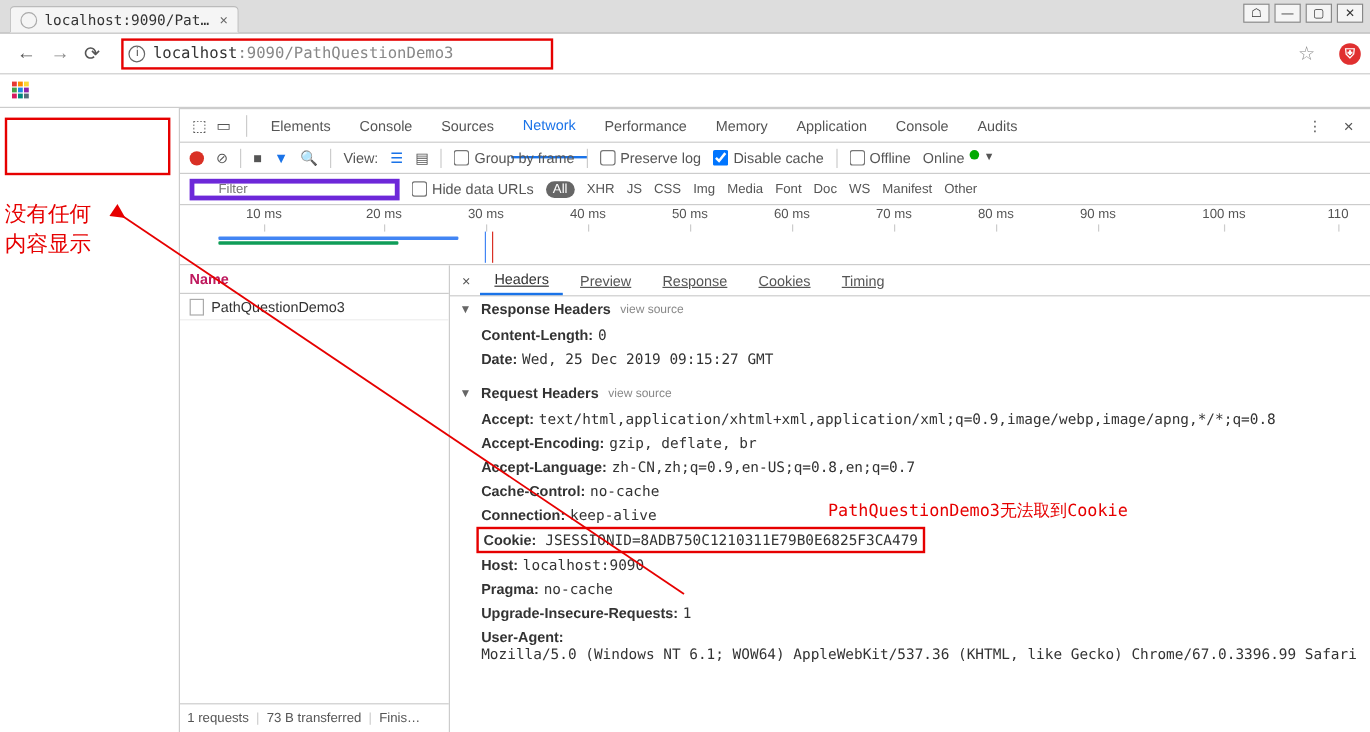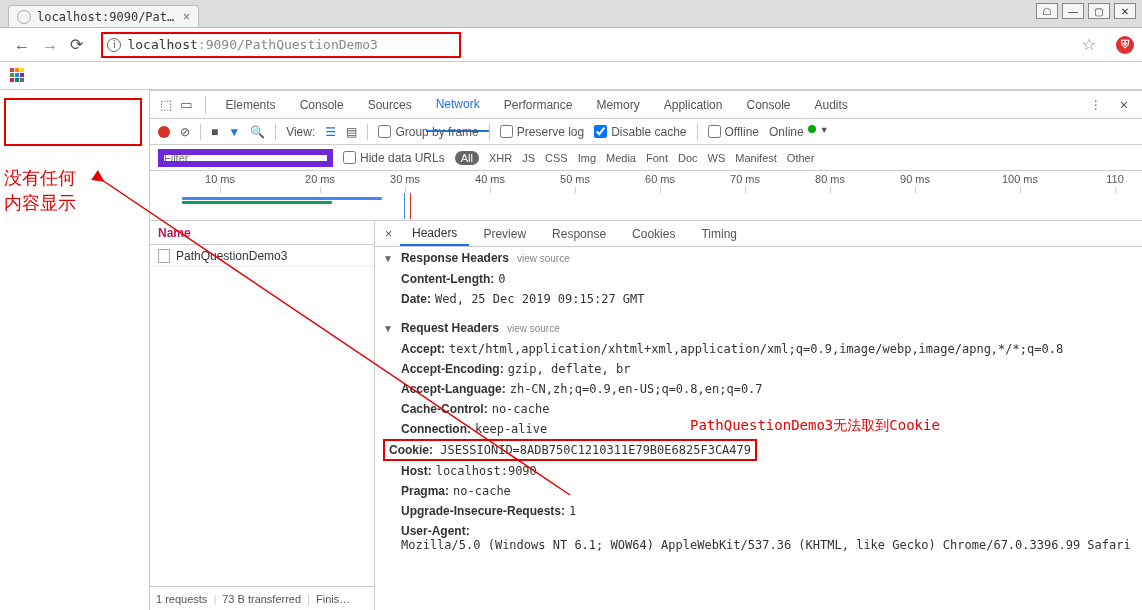--- a/index.html
+++ b/index.html
@@ -54,21 +54,21 @@
 
   .dt-toolbar { height: 26px; display: flex; align-items: center; padding: 0 8px; gap: 10px; border-bottom: 1px solid #ccc; }
   .record-dot { width: 12px; height: 12px; background: #d93025; border-radius: 50%; }
   .tb-icon { color:#555; font-size:12px; }
   .funnel { color:#1a73e8; }
   .checkbox { display:flex;align-items:center;gap:4px;color:#555;}
   .checkbox input{margin:0;}
   .online-dot{width:8px;height:8px;background:#0a0;border-radius:50%;}
 
   .dt-filter { height: 26px; display: flex; align-items: center; padding: 0 8px; gap: 10px; border-bottom: 1px solid #ccc; }
-  .filter-input { width: 175px; height: 18px; border: 6px solid #6d28d9; padding: 0 0; font-size:11px; color:#888;}
+  .filter-input { width: 175px; height: 18px; border: 4px solid #6d28d9; padding: 0 20px; font-size:11px; color:#888;}
   .pill { background:#666; color:#fff; border-radius:8px; padding:1px 6px; font-size:11px;}
   .ftype { color:#555; font-size:11px; cursor:pointer;}
 
   .dt-timeline { height: 50px; border-bottom: 1px solid #ccc; position:relative; padding-top:2px;}
   .tick { position:absolute; top:2px; font-size:11px; color:#555; transform:translateX(-50%);}
   .tick::after{content:"";position:absolute;left:50%;top:14px;width:1px;height:6px;background:#ccc;}
   .tl-bar {position:absolute;height:3px;top:26px;border-radius:1px;}
   .tl-bar.b1{left:32px;width:200px;background:#4285f4;}
   .tl-bar.b2{left:32px;width:150px;background:#0f9d58;top:30px;}
   .tl-line{position:absolute;top:22px;width:1px;height:26px;}
@@ -79,31 +79,31 @@
   .req-list { width: 225px; border-right: 1px solid #ccc; display:flex;flex-direction:column;}
   .req-list-header { height:24px; border-bottom:1px solid #ccc; display:flex;align-items:center;padding:0 8px;font-weight:bold;color:#be185d;}
   .req-row { height:22px;display:flex;align-items:center;padding:0 8px;gap:6px;border-bottom:1px solid #eee;}
   .req-row .doc-icon{width:12px;height:14px;border:1px solid #aaa;}
   .req-status { margin-top:auto; height:24px;border-top:1px solid #ccc;display:flex;align-items:center;padding:0 6px;color:#555;font-size:11px;gap:4px;white-space:nowrap;overflow:hidden;}
   .req-status span.sep2{margin:0 2px;color:#ccc;}
 
   .detail { flex:1; display:flex;flex-direction:column;overflow:hidden;}
   .detail-tabs { height:26px;border-bottom:1px solid #ccc;display:flex;align-items:center;gap:2px;padding:0 4px;}
   .detail-tabs .close{padding:0 6px;color:#555;}
-  .dtab{padding:4px 12px;color:#555;cursor:pointer;}
+  .dtab{padding:4px 12px;color:#555;cursor:pointer;text-decoration:underline;}
   .dtab.active{color:#333;border-bottom:2px solid #1a73e8;}
   .headers-body{flex:1;overflow:auto;padding:4px 0 8px 8px;position:relative;}
   .sect-title{display:flex;align-items:center;gap:8px;padding:4px 0;}
   .tri{color:#666;font-size:10px;}
   .sect-name{font-weight:bold;color:#333;}
   .view-src{color:#888;font-size:10px;}
   .hdr-line{padding:3px 0 3px 18px;display:flex;flex-wrap:wrap;}
   .hdr-key{font-weight:bold;color:#333;margin-right:4px;}
   .hdr-val{font-family:Consolas,monospace;color:#333;}
-  .cookie-box{border:2px solid #e60000;padding:2px 4px;display:inline-flex;}
+  .cookie-box{border:2px solid #e60000;padding:2px 4px;display:inline-flex;margin-left:14px;}
   .red-anno{color:#e60000;font-family:Consolas,"Microsoft YaHei",monospace;font-size:14px;position:absolute;}
 </style>
 </head>
 <body>
 
 <div class="window-controls">
   <div class="win-btn">☖</div>
   <div class="win-btn">—</div>
   <div class="win-btn">▢</div>
   <div class="win-btn">✕</div>

